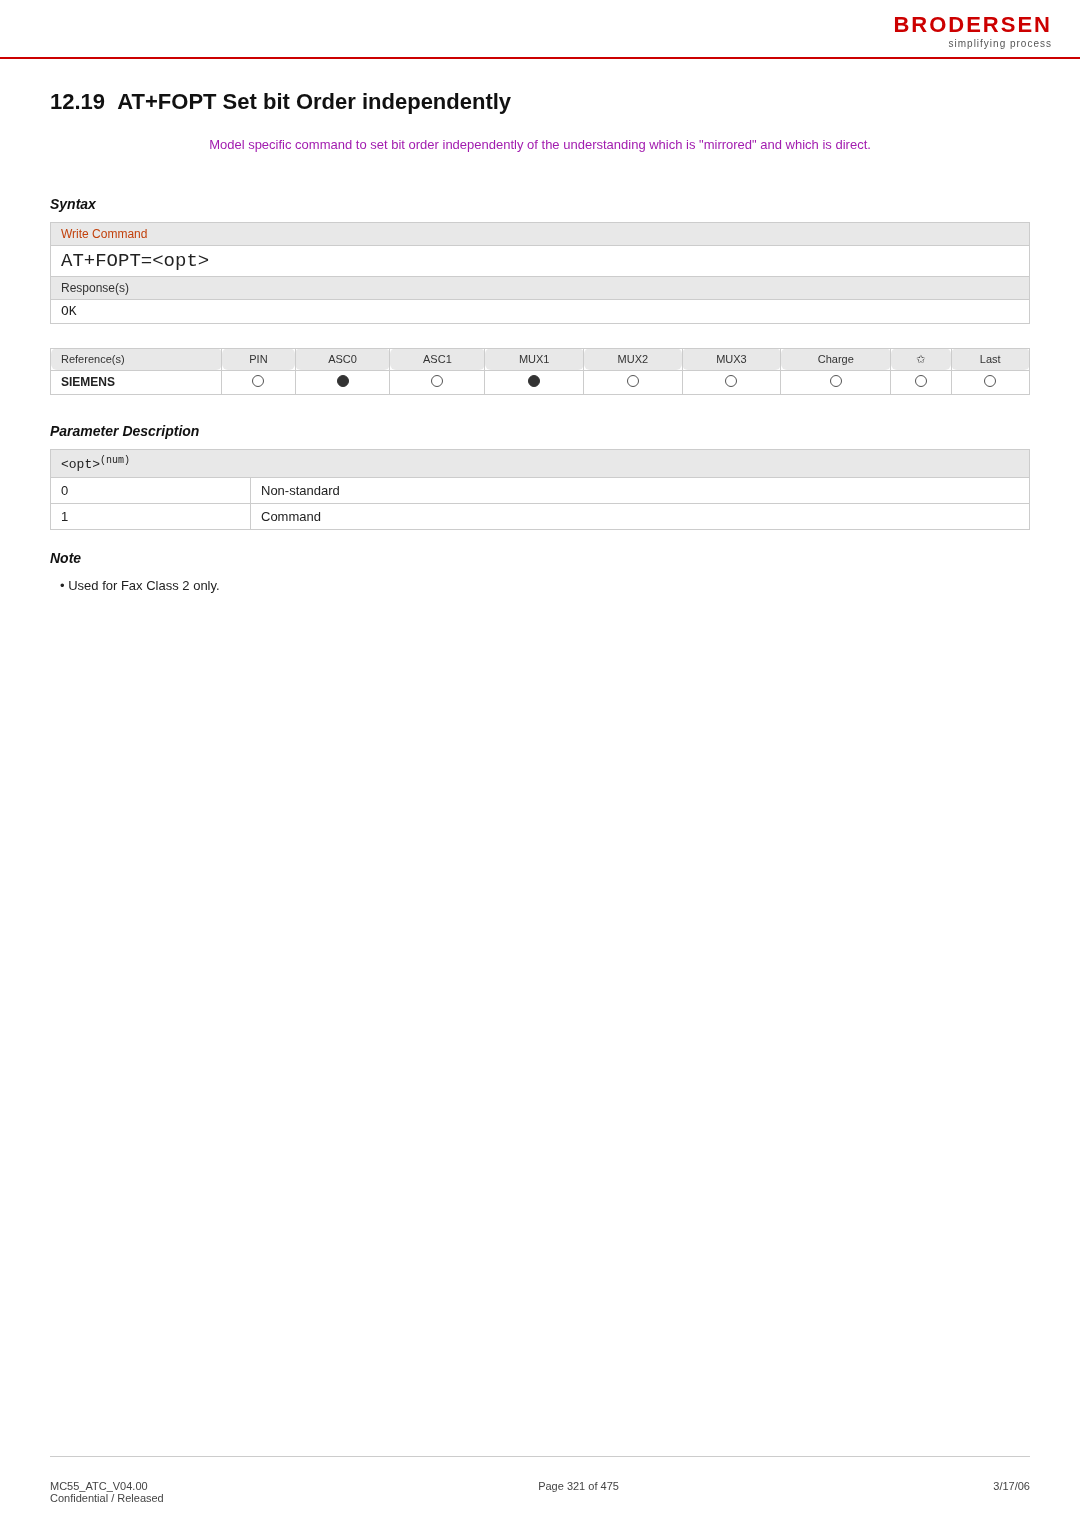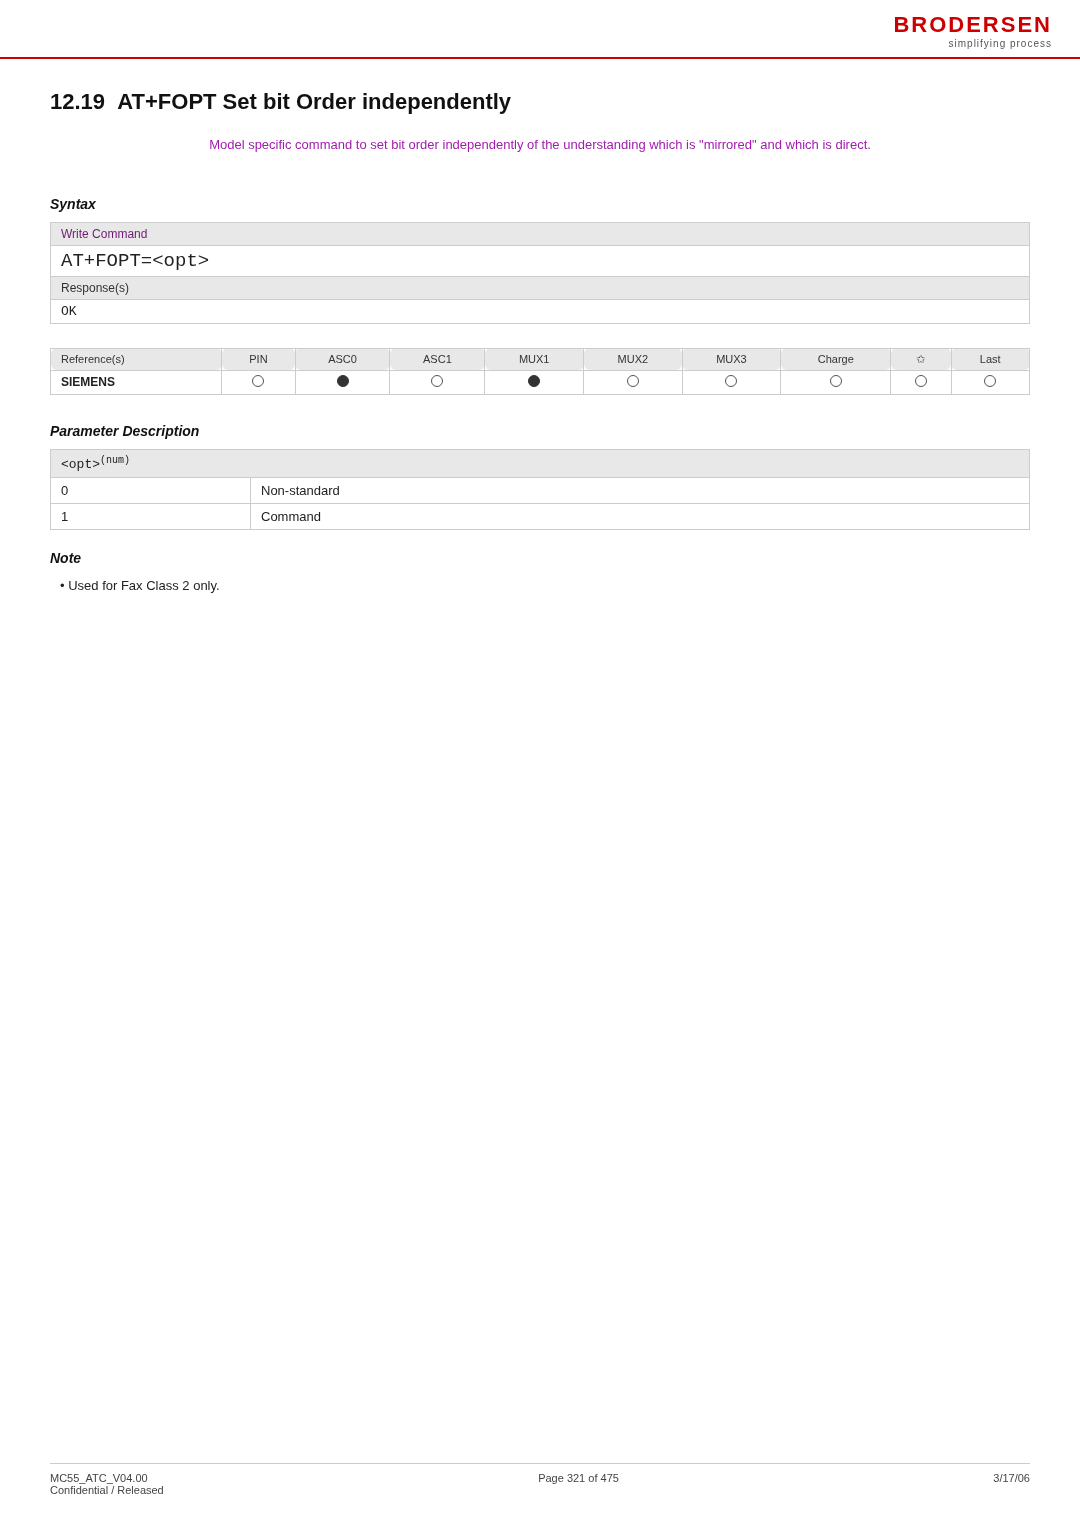--- a/index.html
+++ b/index.html
@@ -77,21 +77,21 @@
       font-size: 13px;
     }
 
     .syntax-table td {
       padding: 4px 10px;
       border: 1px solid #ccc;
     }
 
     .syntax-table tr.header-row td {
       background-color: #e8e8e8;
-      color: #701a75;
+      color: #c2410c;
       font-size: 12px;
     }
 
     .syntax-table tr.code-row td {
       background: #fff;
       font-family: 'Courier New', monospace;
       font-size: 19px;
     }
 
     .syntax-table tr.response-row td {
@@ -203,29 +203,29 @@
     }
 
     .note-list li {
       margin-bottom: 4px;
       line-height: 1.6;
     }
 
     
     .footer {
       position: absolute;
-      bottom: 32px;
+      bottom: 24px;
       left: 50px;
       right: 50px;
       display: flex;
       justify-content: space-between;
       font-size: 11px;
       color: #444;
       border-top: 1px solid #ccc;
-      padding-top: 8px;
+      padding-top: 23px;
     }
 
     .footer-left {
       display: flex;
       flex-direction: column;
     }
 
     .footer-center {
       text-align: center;
     }

